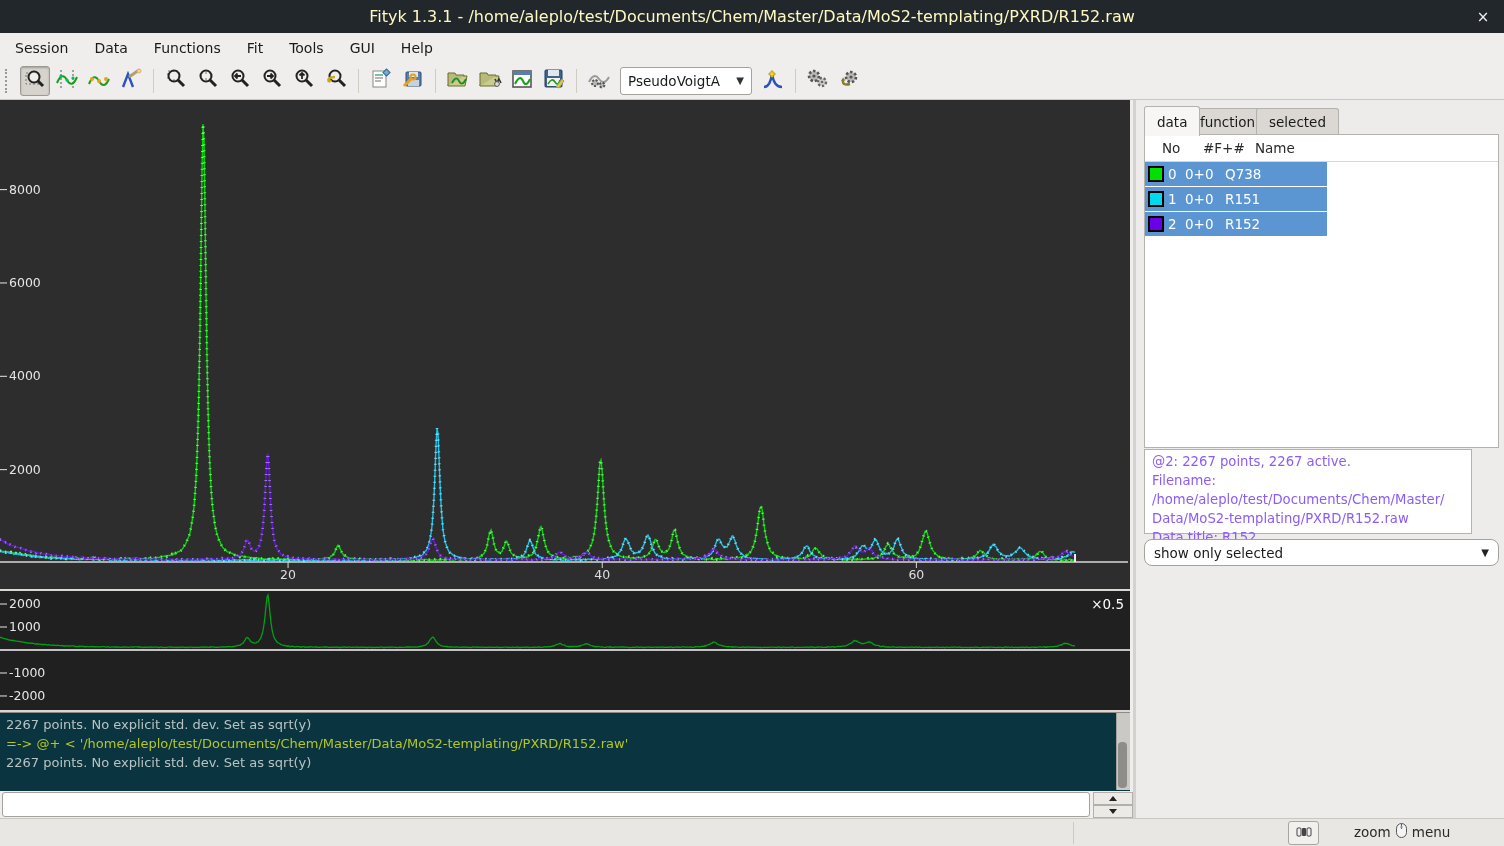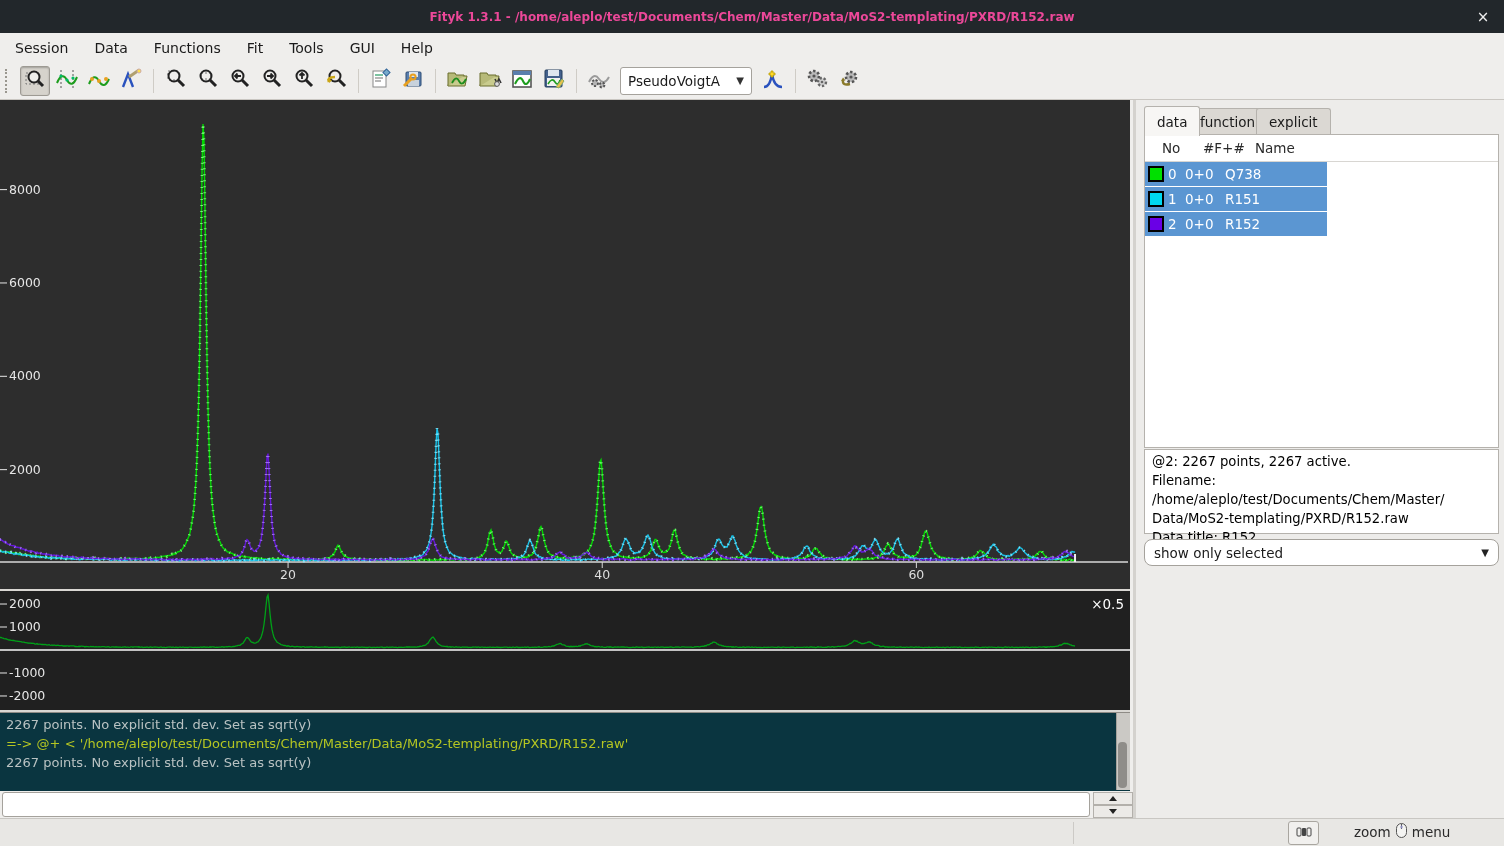--- a/index.html
+++ b/index.html
@@ -1,21 +1,21 @@
 <!DOCTYPE html>
 <html><head>
 <meta charset="utf-8">
 <style>
   html,body{margin:0;padding:0;background:#555;}
   #win{position:relative;width:1504px;height:846px;background:#efeeec;overflow:hidden;
        font-family:"DejaVu Sans","Liberation Sans",sans-serif;font-size:13.5px;color:#1a1a1a;}
   .abs{position:absolute;}
   
   #titlebar{left:0;top:0;width:1504px;height:33px;background:#22272b;display:flex;align-items:center;justify-content:center;}
-  #title-text{color:#ec4899;font-size:12px;font-weight:700;}
+  #title-text{color:#fef9c3;font-size:16px;font-weight:400;}
   #close-btn{position:absolute;right:8px;top:4px;width:26px;height:26px;color:#eee;font-size:15px;
              display:flex;align-items:center;justify-content:center;cursor:default;}
   
   #menubar{left:0;top:33px;width:1504px;height:29px;background:#efeeec;display:flex;align-items:center;padding-left:2px;box-sizing:border-box;}
   .menu-item{padding:4px 10px;margin:8px 3px;font-size:14px;color:#1a1a1a;background:none;border:none;font-family:inherit;}
   
   #toolbar{left:0;top:62px;width:1504px;height:38px;background:#efeeec;border-bottom:1px solid #c9c6c1;
            display:flex;align-items:center;gap:2px;box-sizing:border-box;padding-left:3px;}
   .tb-handle{width:7px;height:24px;border-left:2px dotted #9a978f;margin:0 4px 0 2px;}
   .tb{width:30px;height:30px;border:1px solid transparent;border-radius:3px;background:none;display:flex;align-items:center;justify-content:center;padding:0;}
@@ -49,22 +49,22 @@
   #dtable-header span{display:block;box-sizing:border-box;margin-left:10px;}
   .hc1{width:38px;padding-left:7px;}
   .hc2{width:38px;}
   .hc3{width:106px;padding-left:4px;}
   .trow{height:25px;display:flex;}
   .trow-sel{width:182px;height:24px;display:flex;align-items:center;color:#fff;margin-bottom:1px;}
   .cell-no{width:38px;display:flex;align-items:center;gap:4px;padding-left:3px;box-sizing:border-box;}
   .cell-ff{width:38px;padding-left:2px;box-sizing:border-box;}
   .cell-name{width:106px;padding-left:4px;box-sizing:border-box;}
   .swatch{width:12px;height:12px;border:2px solid #000;display:inline-block;flex:none;}
-  #info-box{position:absolute;left:8px;top:349px;width:355px;height:85px;background:#fff;border:1px solid #b5b2ad;
-            box-sizing:border-box;padding:2px 7px;font-size:13.2px;line-height:19px;color:#000000;}
+  #info-box{position:absolute;left:8px;top:349px;width:328px;height:85px;background:#fff;border:1px solid #b5b2ad;
+            box-sizing:border-box;padding:2px 7px;font-size:13.2px;line-height:19px;color:#8b5cf6;}
   #show-dd{position:absolute;left:8px;top:439px;width:355px;height:27px;background:#fff;border:1px solid #a5a29c;border-radius:8px;
            box-sizing:border-box;display:flex;align-items:center;justify-content:space-between;padding:0 9px;}
   #show-dd .arrow{font-size:10px;color:#222;}
   .tri-up{width:0;height:0;border-left:4px solid transparent;border-right:4px solid transparent;border-bottom:5px solid #222;}
   .tri-dn{width:0;height:0;border-left:4px solid transparent;border-right:4px solid transparent;border-top:5px solid #222;}
   
   #statusbar{left:0;top:818px;width:1504px;height:28px;background:#e8e7e4;border-top:1px solid #c9c7c3;box-sizing:border-box;}
   #sb-sep{left:1073px;top:822px;width:1px;height:22px;background:#cccac6;}
   #sb-btn{left:1288px;top:821px;width:29px;height:22px;background:#f1f0ee;border:1px solid #a9a6a0;border-radius:3px;
           display:flex;align-items:center;justify-content:center;}
@@ -315,21 +315,21 @@
     </div>
 
   <div id="panel" class="abs">
     <div class="tab active" style="left:8px;">
         <span>data</span>
       </div>
     <div class="tab" style="left:51px;">
         <span>functions</span>
       </div>
     <div class="tab" style="left:120px;">
-        <span>explicit</span>
+        <span>selected</span>
       </div>
 
     <div id="dtable">
       <div id="dtable-header">
         <span class="hc1">No</span>
         <span class="hc2">#F+#</span>
         <span class="hc3">Name</span>
       </div>
       <div id="dtable-body">
           <div class="trow">

